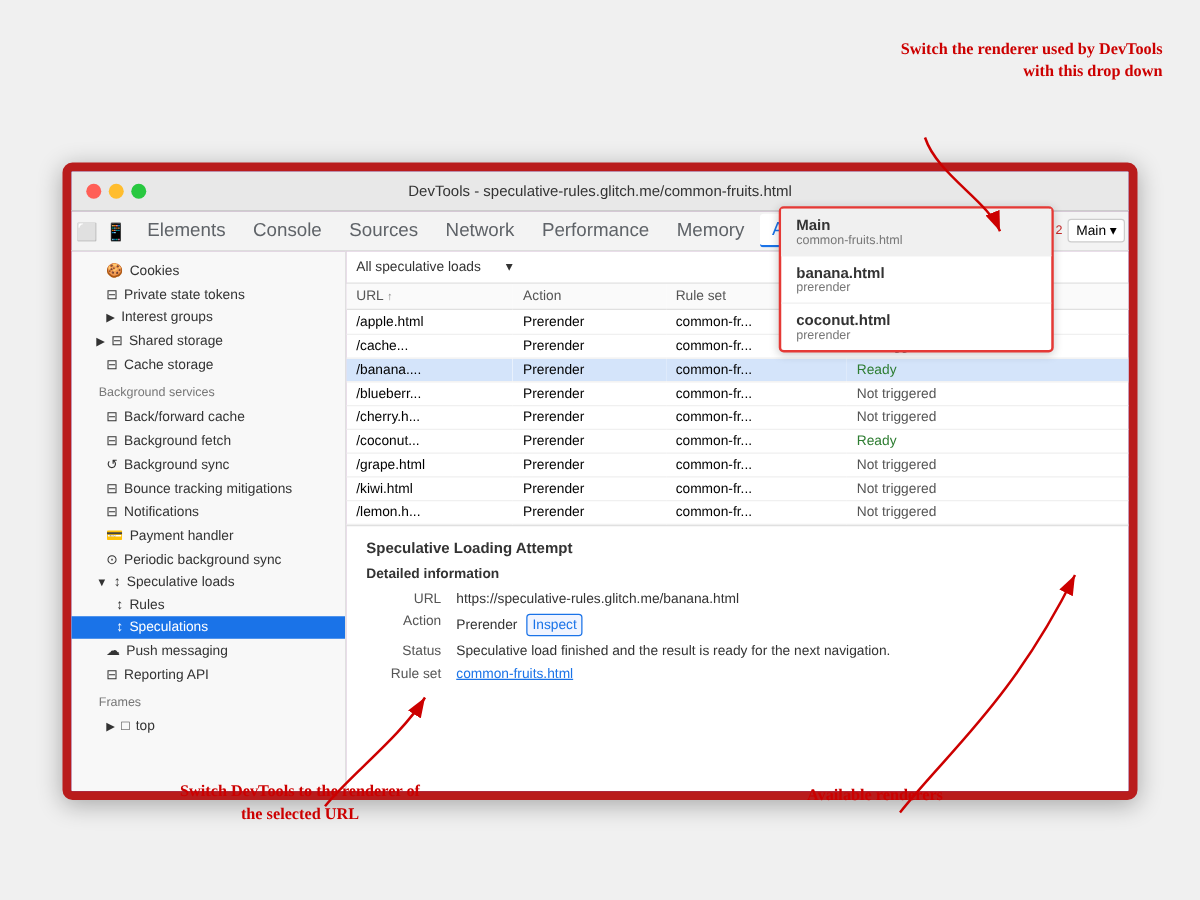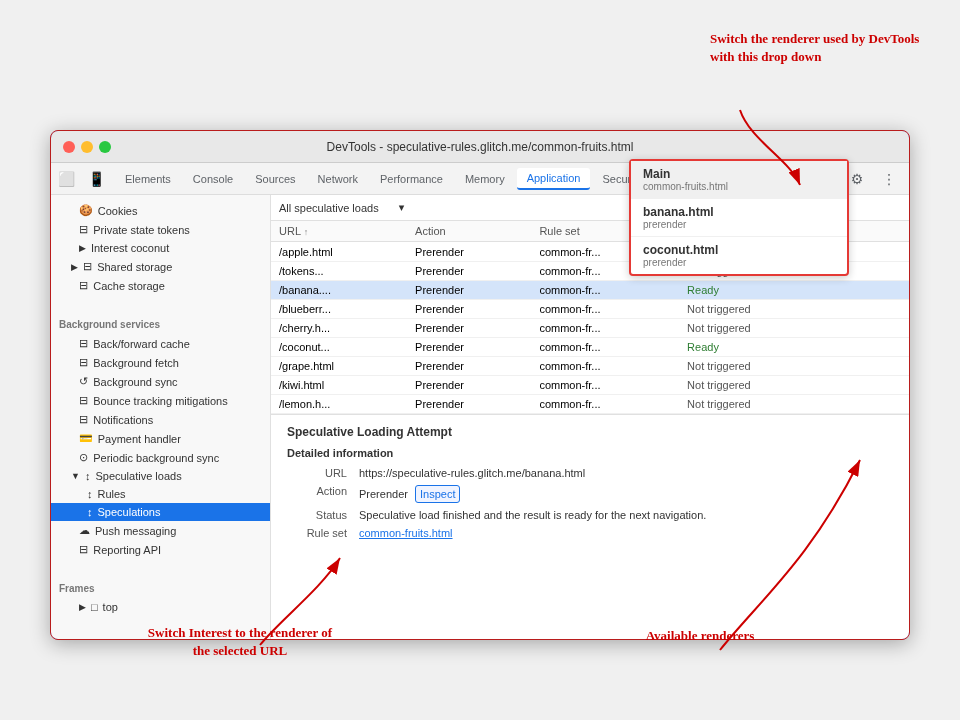--- a/index.html
+++ b/index.html
@@ -19,21 +19,21 @@
       color: #cc0000;
       font-size: 13px;
       font-weight: bold;
       line-height: 1.4;
       z-index: 100;
     }
 
     .annotation-top-right {
       top: 30px;
       right: 30px;
-      text-align: left;
+      text-align: right;
       width: 220px;
     }
 
     .annotation-bottom-left {
       bottom: 60px;
       left: 140px;
       text-align: center;
       width: 200px;
     }
 
@@ -58,21 +58,21 @@
     .devtools-window {
       position: absolute;
       top: 130px;
       left: 50px;
       width: 860px;
       height: 510px;
       background: #701a75;
       border-radius: 8px;
       box-shadow: 0 4px 20px rgba(0,0,0,0.3);
       overflow: hidden;
-      border: 1px solid #b91c1c;
+      border: 7px solid #b91c1c;
     }
 
     
     .title-bar {
       background: #e8e8e8;
       height: 32px;
       display: flex;
       align-items: center;
       padding: 0 12px;
       border-bottom: 1px solid #ccc;
@@ -121,21 +121,21 @@
       display: flex;
       align-items: center;
       justify-content: center;
       font-size: 14px;
       color: #5f6368;
       margin-right: 4px;
     }
 
     .tab-item {
       padding: 4px 10px;
-      font-size: 11px;
+      font-size: 15px;
       color: #5f6368;
       cursor: pointer;
       border-radius: 3px;
       white-space: nowrap;
     }
 
     .tab-item.active {
       background: #ffffff;
       color: #1a73e8;
       border-bottom: 2px solid #1a73e8;
@@ -211,27 +211,26 @@
 
     .sidebar-item.selected {
       background: #1a73e8;
       color: white;
     }
 
     .sidebar-item.indent1 { padding-left: 28px; }
     .sidebar-item.indent2 { padding-left: 36px; }
 
     .sidebar-group-label {
-      padding: 6px 8px 2px 8px;
+      padding: 6px 8px 2px 22px;
       font-size: 10px;
       color: #777;
-      font-weight: 700;
+      font-weight: 400;
       text-transform: none;
       letter-spacing: 0;
-      margin-top: 16px;
     }
 
     .sidebar-icon {
       font-size: 11px;
       flex-shrink: 0;
     }
 
     .arrow-icon {
       font-size: 9px;
       flex-shrink: 0;
@@ -477,21 +476,21 @@
         <div class="sidebar-item indent1">
           <span class="sidebar-icon">🍪</span>
           <span>Cookies</span>
         </div>
         <div class="sidebar-item indent1">
           <span class="sidebar-icon">⊟</span>
           <span>Private state tokens</span>
         </div>
         <div class="sidebar-item indent1">
           <span class="arrow-icon">▶</span>
-          <span>Interest coconut</span>
+          <span>Interest groups</span>
         </div>
         <div class="sidebar-item">
           <span class="arrow-icon">▶</span>
           <span class="sidebar-icon">⊟</span>
           <span>Shared storage</span>
         </div>
         <div class="sidebar-item indent1">
           <span class="sidebar-icon">⊟</span>
           <span>Cache storage</span>
         </div>
@@ -585,21 +584,21 @@
           <tbody id="table-body">
           <tr>
       <td>/apple.html</td>
       <td>Prerender</td>
       <td>common-fr...</td>
       <td>
                   <span class="status-failure">❌ Failure - The old non-ea...</span>
                 </td>
     </tr>
               <tr>
-      <td>/tokens...</td>
+      <td>/cache...</td>
       <td>Prerender</td>
       <td>common-fr...</td>
       <td><span class="status-not-triggered">Not triggered</span></td>
     </tr>
               <tr class="selected">
       <td>/banana....</td>
       <td>Prerender</td>
       <td>common-fr...</td>
       <td><span class="status-ready">Ready</span></td>
     </tr>
@@ -670,21 +669,21 @@
           <a class="detail-link">common-fruits.html</a>
         </div>
       </div>
 
     </div>
   </div>
 </div>
 
 <div class="annotation annotation-top-right">Switch the renderer used by
 DevTools with this drop down</div>
-<div class="annotation annotation-bottom-left">Switch Interest to the
+<div class="annotation annotation-bottom-left">Switch DevTools to the
 renderer of the selected URL</div>
 <div class="annotation annotation-bottom-right">Available renderers</div>
 
 <svg class="arrows-overlay">
 
   <defs>
     <marker id="arrowhead" markerWidth="8" markerHeight="6" refX="8" refY="3" orient="auto">
       <polygon points="0 0, 8 3, 0 6" fill="#cc0000"></polygon>
     </marker>
   </defs>

